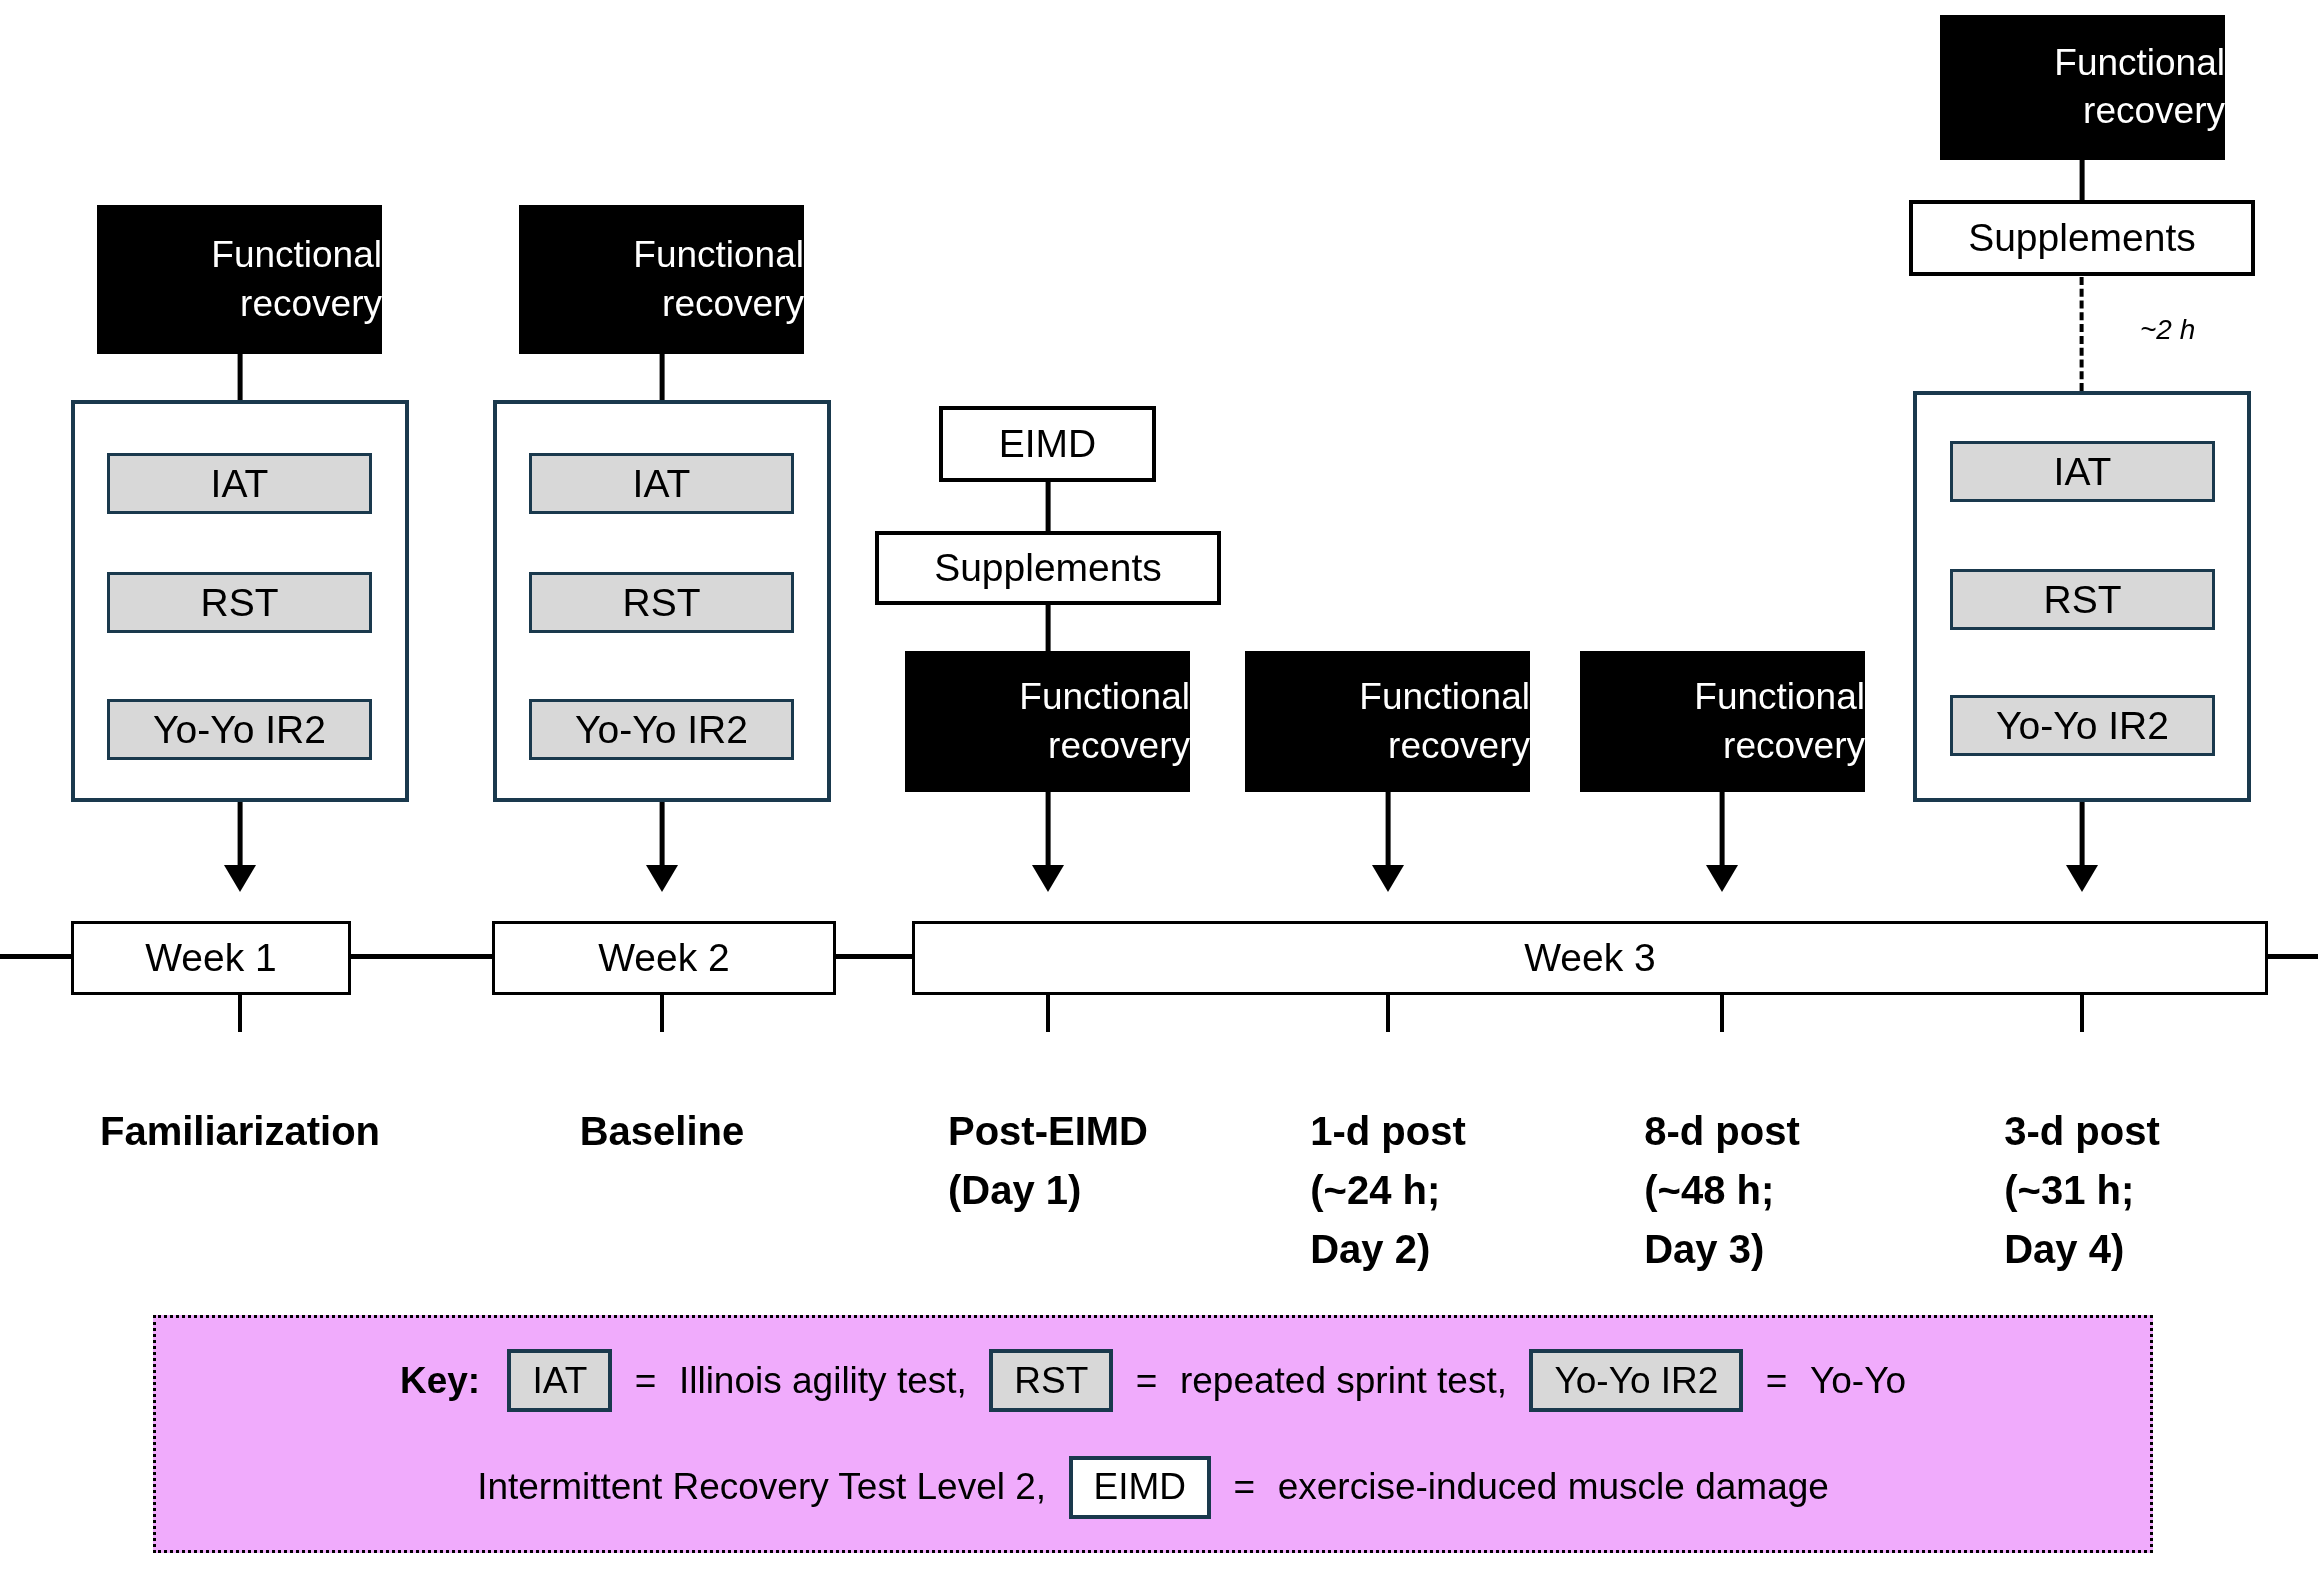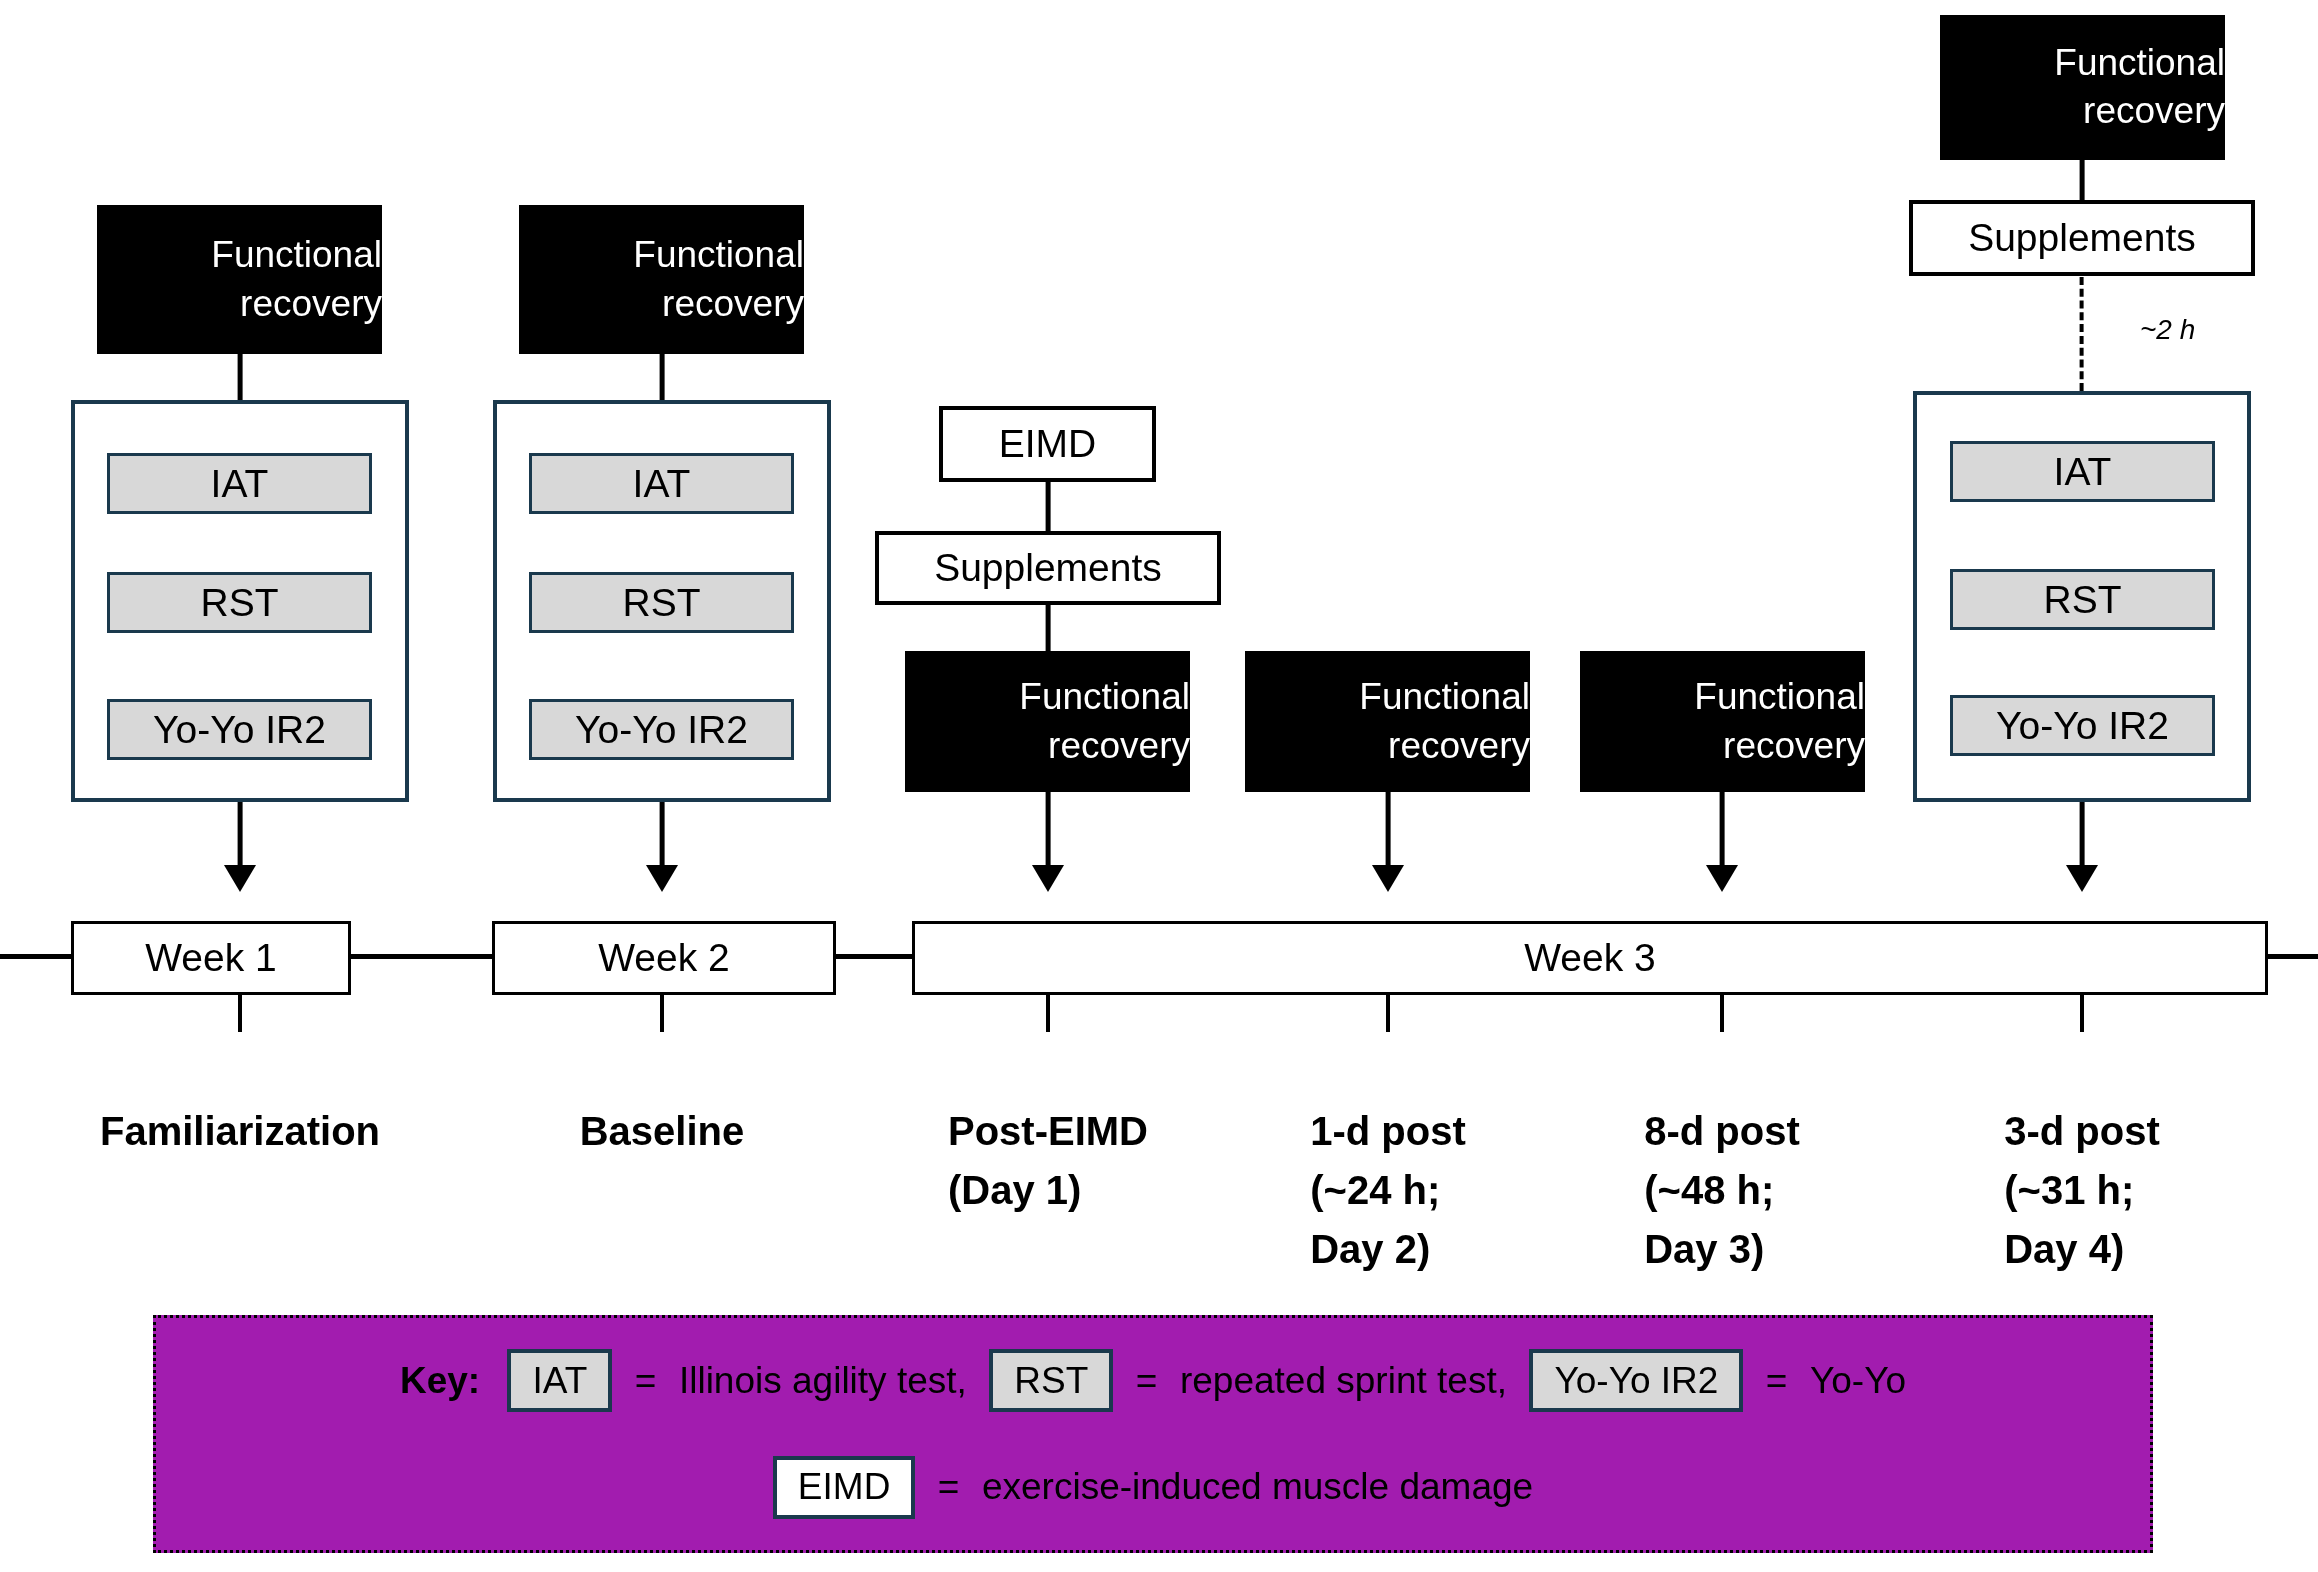--- a/index.html
+++ b/index.html
@@ -61,21 +61,21 @@
   }
   .delay-note{
     position:absolute;left:2140px;top:314px;
     font-style:italic;font-size:28px;z-index:2;white-space:nowrap;
   }
   
   .keybox{
     position:absolute;left:153px;top:1315px;width:2000px;height:238px;
     border:3.2px dotted var(--line,#000);box-sizing:border-box;
     display:flex;flex-direction:column;align-items:center;justify-content:center;
-    gap:44px;z-index:2;background:#a21caf;
+    gap:44px;z-index:2;background:#f0abfc;
   }
   .keyrow{display:flex;align-items:center;gap:22.5px;font-size:37px;white-space:nowrap;}
   .key-title{font-weight:bold;margin-right:4.8px;}
   .chip{
     border:4px solid var(--container_border,#1a394d);
     padding:6.4px 21px;font-size:37px;box-sizing:border-box;
   }
   .chip-gray{background:var(--gray_fill,#d8d8d8);}
   .chip-white{background:#fff;}
 </style>
@@ -228,18 +228,19 @@
     <span>=</span>
     <span>Illinois agility test,</span>
     <span class="chip chip-gray">RST</span>
     <span>=</span>
     <span>repeated sprint test,</span>
     <span class="chip chip-gray">Yo-Yo IR2</span>
     <span>=</span>
     <span>Yo-Yo</span>
   </div>
   <div class="keyrow">
+    <span>Intermittent Recovery Test Level 2,</span>
     <span class="chip chip-white">EIMD</span>
     <span>=</span>
     <span>exercise-induced muscle damage</span>
   </div>
 </div>
 
 
 </body></html>

